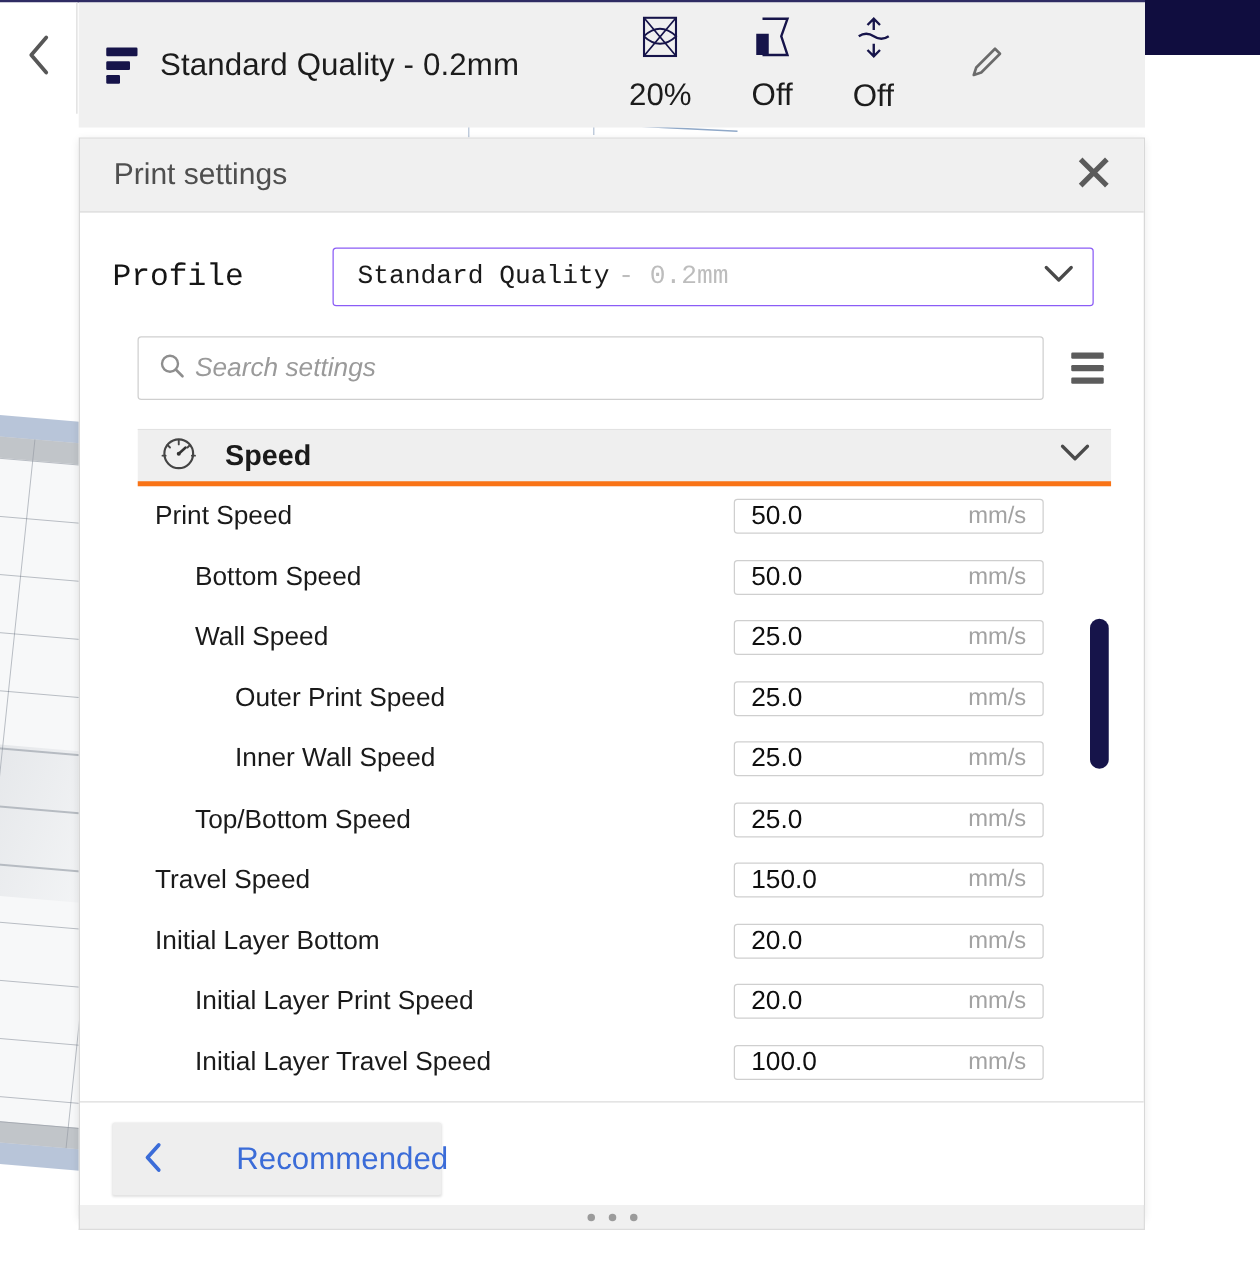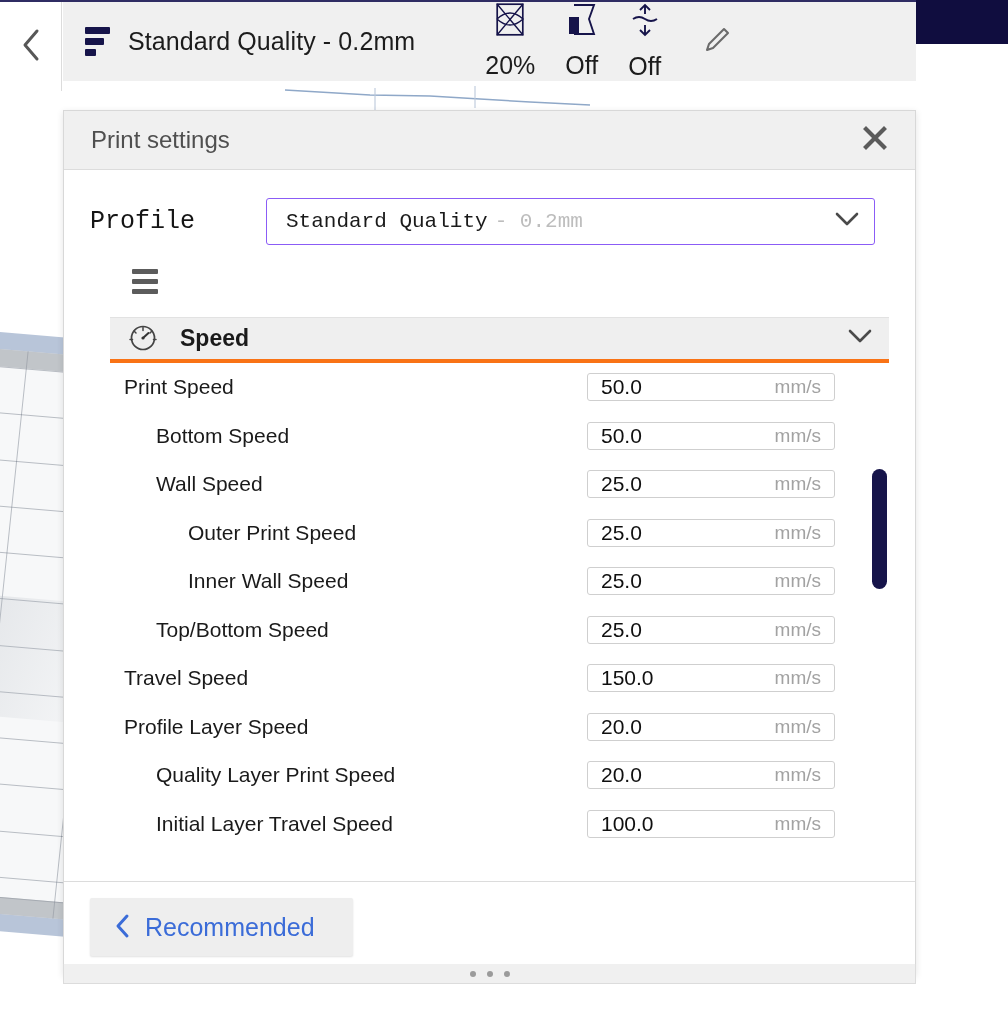--- a/index.html
+++ b/index.html
@@ -38,22 +38,22 @@
   .corner-block { position: absolute; right: 0; top: 0; width: 92px; height: 44px; background: #100d3f; }
   .top-rule { position: absolute; left: 0; top: 0; width: 916px; height: 2px; background: #2f2c63; }
 
   
   .back-btn {
     position: absolute; left: 0; top: 2px; width: 62px; height: 89px;
     background: #ffffff; border-right: 1px solid #dcdcdc;
     display: flex; align-items: center; justify-content: center; cursor: pointer;
   }
   .toolbar {
-    position: absolute; left: 63px; top: 2px; width: 853px; height: 79px;
-    background: #f0f0f0; display: flex; align-items: center; padding-left: 22px; gap: 0;
+    position: absolute; left: 63px; top: 2px; width: 853px; height: 100px;
+    background: #f0f0f0; display: flex; align-items: center; padding-left: 22px; gap: 18px;
   }
   .tb-profile { display: flex; align-items: center; gap: 18px; }
   .tb-title { font-size: 25px; color: #1c1c1c; letter-spacing: .1px; }
   .layer-icon { display: flex; flex-direction: column; gap: 4px; align-items: flex-start; }
   .layer-icon i { display: block; background: #16144a; height: 7px; border-radius: 1px; }
   .layer-icon i:nth-child(1) { width: 25px; }
   .layer-icon i:nth-child(2) { width: 19px; }
   .layer-icon i:nth-child(3) { width: 11px; }
 
   .tb-item { display: flex; align-items: center; gap: 11px; cursor: pointer; flex-direction: column; }
@@ -130,21 +130,21 @@
 
   .panel-footer {
     flex: 0 0 auto; border-top: 1px solid #dcdcdc; padding: 16px 0 18px 26px;
     background: #ffffff;
   }
   .rec-btn {
     width: 263px; height: 58px; background: #eeeeee; border: none; border-radius: 2px;
     display: flex; align-items: center; gap: 14px; padding-left: 25px; cursor: pointer;
     box-shadow: 0 1px 2px rgba(0,0,0,.12);
   }
-  .rec-label { font-size: 25px; color: #3b6cd8; }
+  .rec-label { font-size: 25px; color: #3b6cd8; margin-left: 44px; }
   .grip {
     position: absolute; left: 63px; bottom: 40px; width: 853px; height: 20px;
     background: #f0f0f0; border: 1px solid #dcdcdc; border-top: none;
     display: flex; align-items: center; justify-content: center; gap: 11px; cursor: ns-resize;
   }
   .grip i { width: 6px; height: 6px; border-radius: 50%; background: #9b9b9b; display:block; }
 </style>
 </head>
 <body>
 
@@ -241,20 +241,29 @@
         <span class="profile-sub">- 0.2mm</span>
         <span class="chev-down">
           <svg width="26" height="17" viewBox="0 0 26 17">
               <path d="M3 3 L13 13 L23 3" stroke="#4a4a4a" stroke-width="2.6" fill="none" stroke-linecap="round" stroke-linejoin="round"></path>
             </svg>
         </span>
       </div>
     </div>
 
     <div class="search-row">
+      <div class="search-box">
+        <span>
+          <svg width="21" height="21" viewBox="0 0 21 21">
+            <circle cx="9" cy="9" r="6.4" fill="none" stroke="#8e8e8e" stroke-width="1.9"></circle>
+            <path d="M13.6 13.6 L19 19" stroke="#8e8e8e" stroke-width="2.1" stroke-linecap="round"></path>
+          </svg>
+        </span>
+        <span class="search-ph">Search settings</span>
+      </div>
       <span class="hamburger">
           <i></i>
           <i></i>
           <i></i>
         </span>
     </div>
 
     <div class="section-wrap">
       <div class="section-head">
         <span>
@@ -317,28 +326,28 @@
             </div>
           </div>
           <div class="srow">
             <span class="lbl lvl0">Travel Speed</span>
             <div class="field">
               <span class="fval">150.0</span>
               <span class="funit">mm/s</span>
             </div>
           </div>
           <div class="srow">
-            <span class="lbl lvl0">Profile Layer Speed</span>
+            <span class="lbl lvl0">Initial Layer Bottom</span>
             <div class="field">
               <span class="fval">20.0</span>
               <span class="funit">mm/s</span>
             </div>
           </div>
           <div class="srow">
-            <span class="lbl lvl1">Quality Layer Print Speed</span>
+            <span class="lbl lvl1">Initial Layer Print Speed</span>
             <div class="field">
               <span class="fval">20.0</span>
               <span class="funit">mm/s</span>
             </div>
           </div>
           <div class="srow">
             <span class="lbl lvl1">Initial Layer Travel Speed</span>
             <div class="field">
               <span class="fval">100.0</span>
               <span class="funit">mm/s</span>

